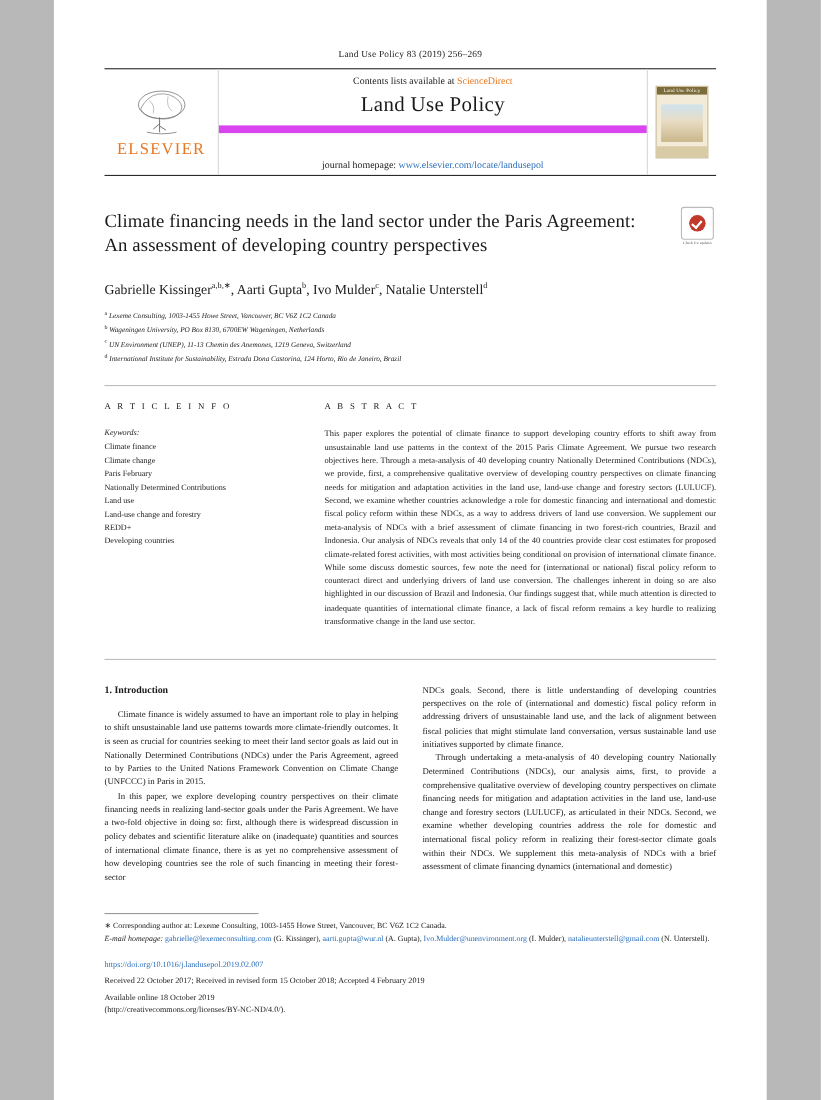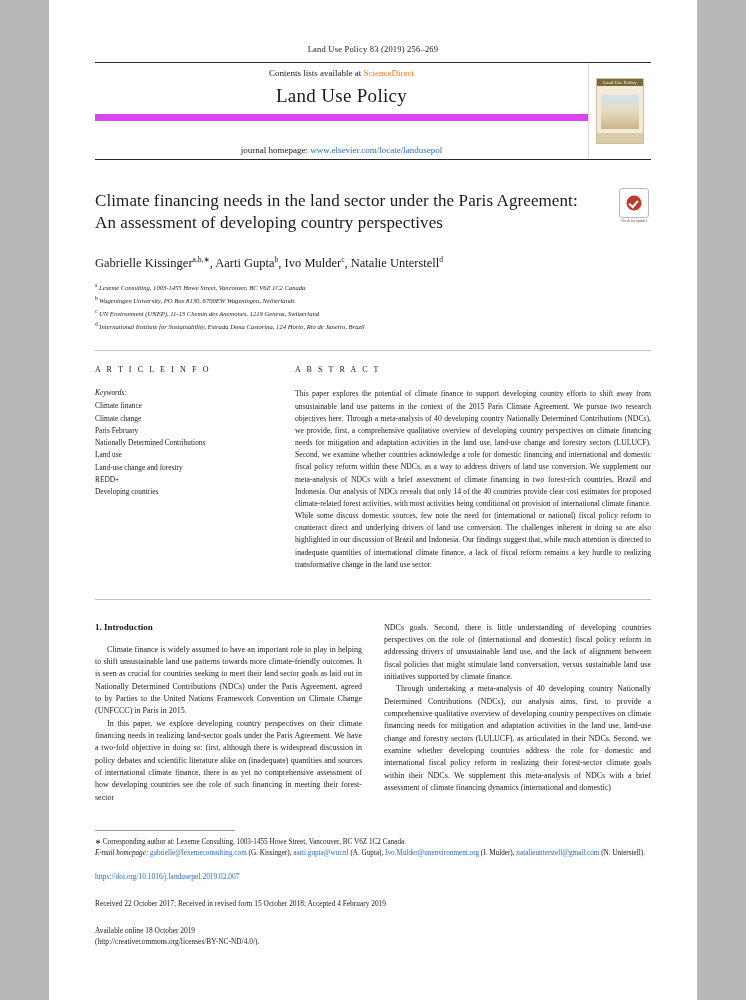--- a/index.html
+++ b/index.html
@@ -287,21 +287,21 @@
     font-style: italic;
   }
   .doi {
     color: #2a6ebb;
     font-size: 7.4px;
     margin-top: 12px;
   }
   .pubinfo {
     font-size: 7.4px;
     line-height: 1.6;
-    margin-top: 15px;
+    margin-top: 3px;
   }
   .copyright {
     font-size: 7.4px;
     line-height: 1.6;
     margin-top: 8px;
   }
   
   .tree {
     width: 58px;
     height: 48px;
@@ -310,20 +310,30 @@
 </head>
 <body>
 
 <div class="page">
 
   <div class="running-head">Land Use Policy 83 (2019) 256–269</div>
 
   <div class="inner">
 
     <div class="masthead">
+      <div class="mast-left">
+        <svg class="tree" viewBox="0 0 60 50">
+          <ellipse cx="30" cy="18" rx="22" ry="13" fill="none" stroke="#6b6b6b" stroke-width="0.7"></ellipse>
+          <path d="M10 22 Q16 10 26 8 Q38 6 46 14 Q52 20 46 27 Q38 33 26 31 Q14 30 10 22 Z" fill="none" stroke="#6b6b6b" stroke-width="0.6"></path>
+          <path d="M28 30 L28 44 M28 36 L22 41 M28 38 L34 42" stroke="#6b6b6b" stroke-width="0.9" fill="none"></path>
+          <path d="M16 44 Q30 47 44 44" stroke="#6b6b6b" stroke-width="0.7" fill="none"></path>
+          <path d="M18 14 Q24 18 22 26 M36 10 Q34 20 40 24" stroke="#8a8a8a" stroke-width="0.5" fill="none"></path>
+        </svg>
+        <div class="elsevier-word">ELSEVIER</div>
+      </div>
 
       <div class="mast-center">
         <div class="mast-contents">
           <span>Contents lists available at </span><span class="sd">ScienceDirect</span>
         </div>
         <div class="mast-title">Land Use Policy</div>
         <div class="mast-homepage">
           <span>journal homepage: </span><a href="#">www.elsevier.com/locate/landusepol</a>
         </div>
       </div>

